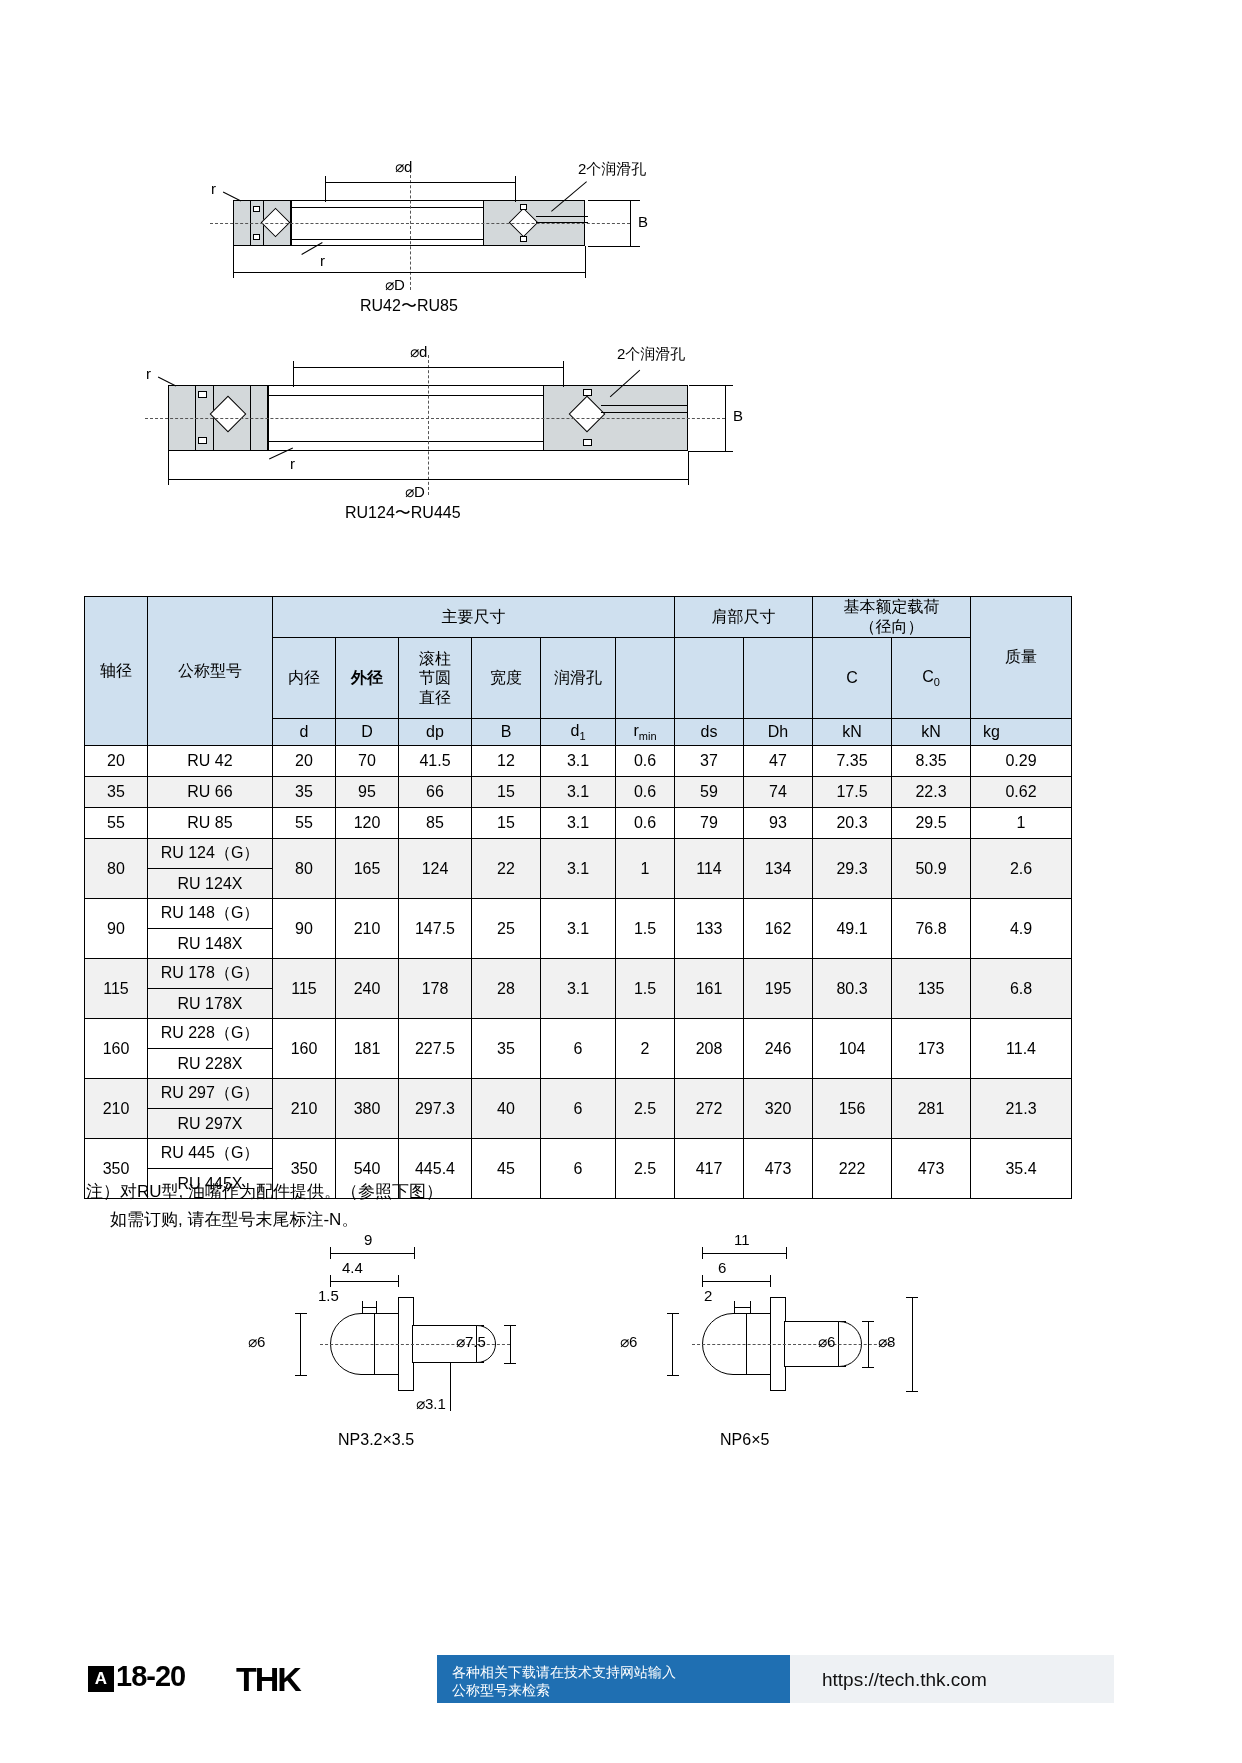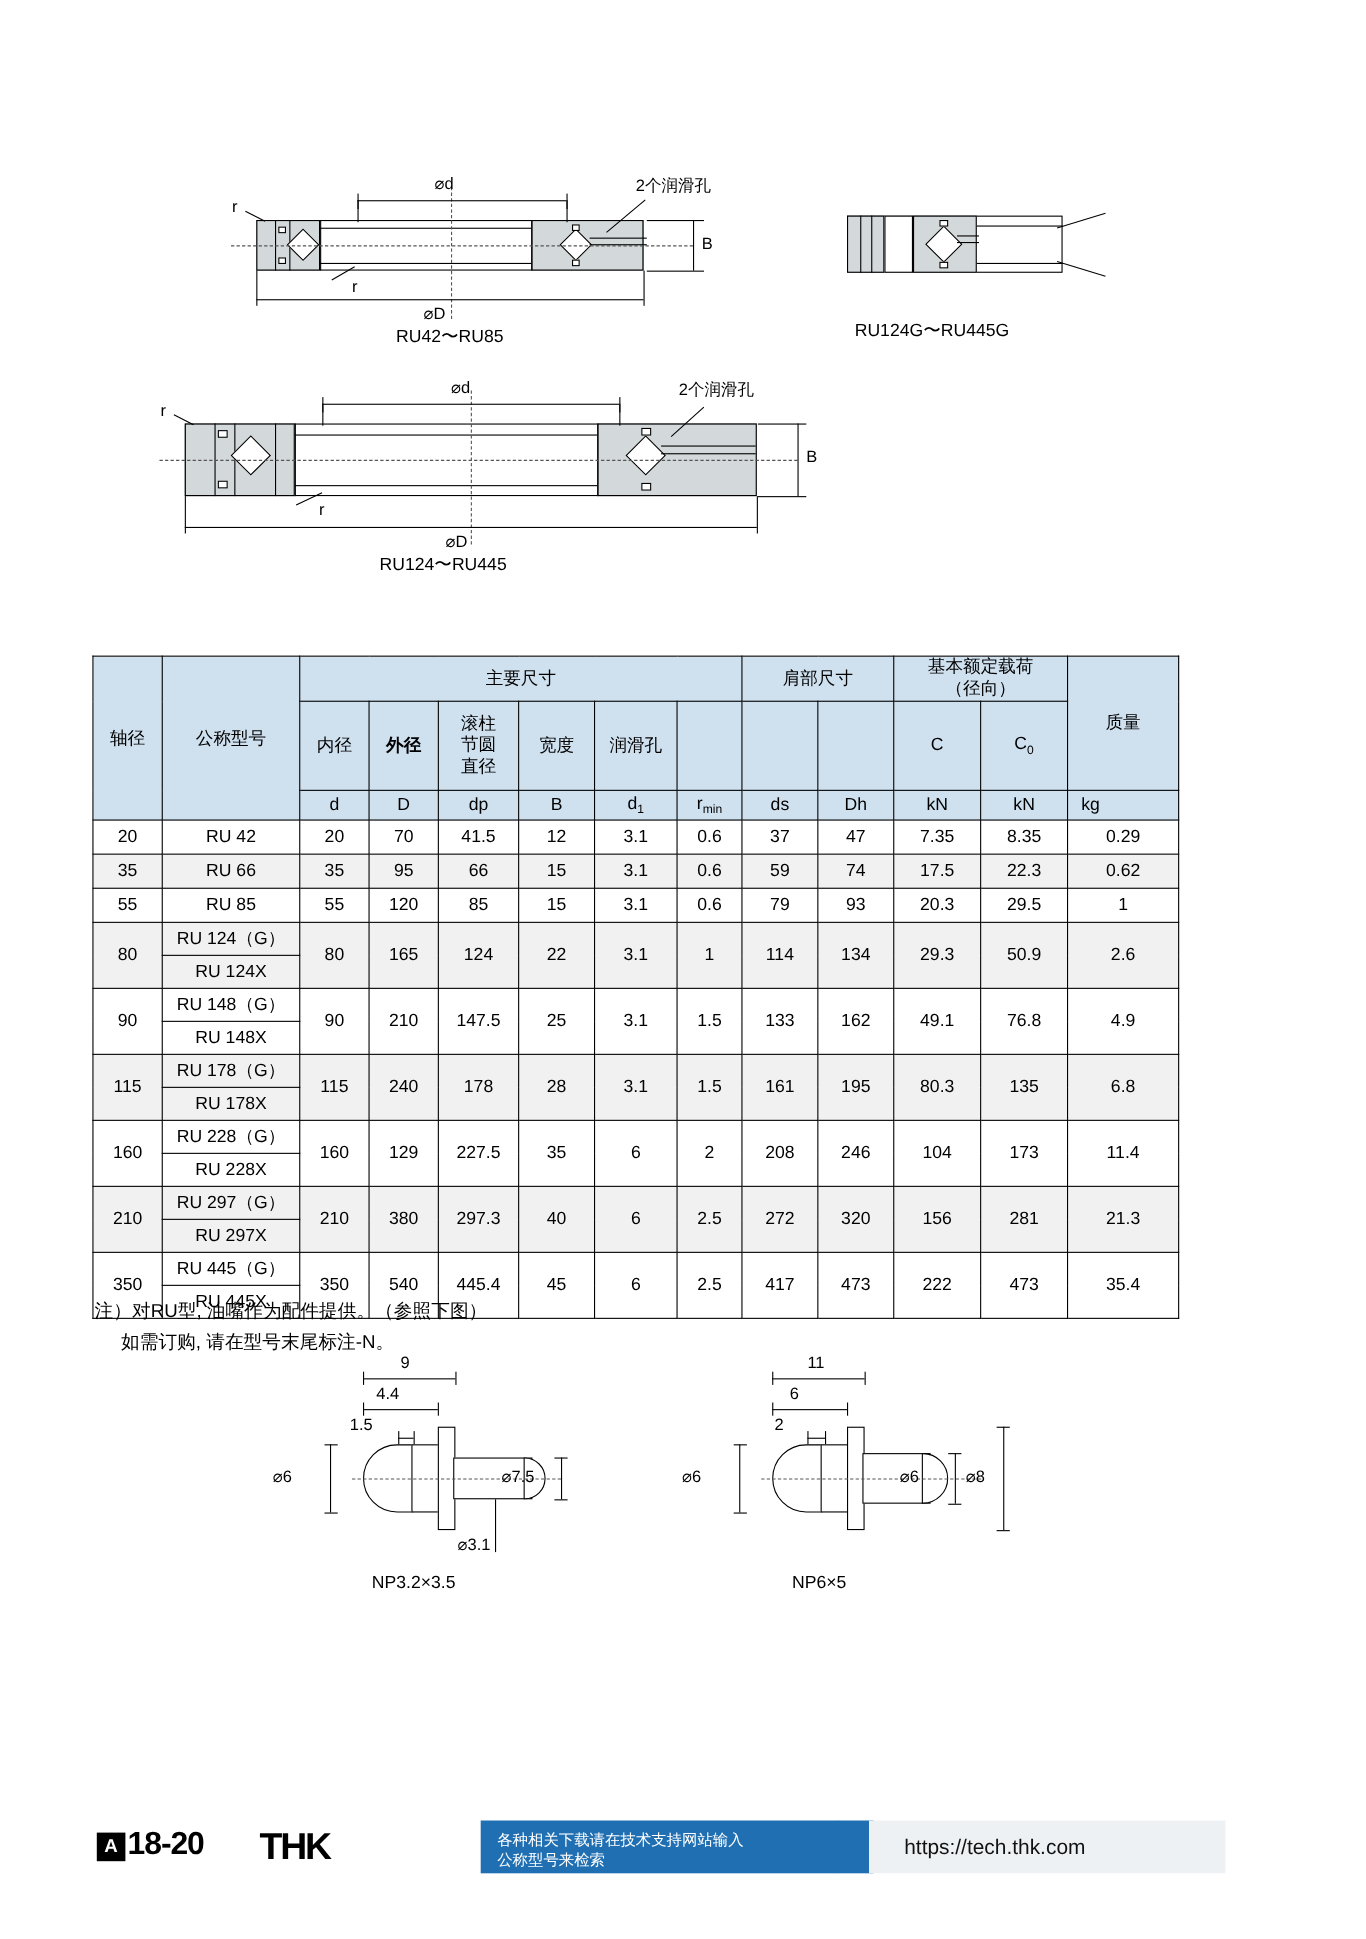--- a/index.html
+++ b/index.html
@@ -100,38 +100,20 @@
     <div class="ln" style="left:-8px;top:36px;width:20px;height:1px;transform:rotate(27deg);"></div>
     <div class="lbl" style="left:90px;top:92px;">r</div>
     <div class="ln" style="left:70px;top:88px;width:24px;height:1px;transform:rotate(-30deg);"></div>
 
     <div class="lbl" style="left:348px;top:0px;">2个润滑孔</div>
     <div class="ln" style="left:316px;top:36px;width:46px;height:1px;transform:rotate(-40deg);"></div>
 
     <div class="cap" style="left:130px;top:136px;">RU42〜RU85</div>
   </div>
 
-  <div class="drawbox" style="left:770px;top:186px;width:230px;height:130px;">
-    <div class="plain" style="left:0px;top:10px;width:196px;height:52px;"></div>
-    <div class="shade" style="left:0px;top:10px;width:34px;height:52px;"></div>
-    <div class="shade" style="left:60px;top:10px;width:58px;height:52px;"></div>
-    <div class="plain" style="left:34px;top:10px;width:26px;height:52px;"></div>
-    <div class="ln vline" style="left:12px;top:10px;height:52px;"></div>
-    <div class="ln vline" style="left:22px;top:10px;height:52px;"></div>
-    <div class="ln hline" style="left:118px;top:19px;width:78px;"></div>
-    <div class="ln hline" style="left:118px;top:53px;width:78px;"></div>
-    <div class="diam" style="left:76px;top:24px;width:24px;height:24px;"></div>
-    <div class="smallsq" style="left:84px;top:14px;width:8px;height:6px;"></div>
-    <div class="smallsq" style="left:84px;top:52px;width:8px;height:6px;"></div>
-    <div class="ln hline" style="left:100px;top:28px;width:20px;"></div>
-    <div class="ln hline" style="left:100px;top:34px;width:20px;"></div>
-    <div class="ln" style="left:190px;top:14px;width:46px;height:1px;transform:rotate(-17deg);"></div>
-    <div class="ln" style="left:190px;top:58px;width:46px;height:1px;transform:rotate(17deg);"></div>
-    <div class="cap" style="left:7px;top:104px;">RU124G〜RU445G</div>
-  </div>
 
   <div class="drawbox" style="left:165px;top:345px;width:560px;height:180px;">
     <div class="plain" style="left:3px;top:40px;width:520px;height:66px;"></div>
     <div class="shade" style="left:3px;top:40px;width:100px;height:66px;"></div>
     <div class="shade" style="left:378px;top:40px;width:145px;height:66px;"></div>
     <div class="ln hline" style="left:103px;top:50px;width:275px;"></div>
     <div class="ln hline" style="left:103px;top:96px;width:275px;"></div>
     <div class="ln vline" style="left:30px;top:40px;height:66px;"></div>
     <div class="ln vline" style="left:48px;top:40px;height:66px;"></div>
     <div class="ln vline" style="left:85px;top:40px;height:66px;"></div>
@@ -319,21 +301,21 @@
           <td rowspan="2">135</td>
           <td rowspan="2">6.8</td>
         </tr>
         <tr class="rowB">
           <td class="modelcell" style="height: 29px;">RU  178X</td>
         </tr>
         <tr class="rowA">
           <td rowspan="2">160</td>
           <td class="modelcell" style="height: 29px;">RU  228（G）</td>
           <td rowspan="2">160</td>
-          <td rowspan="2">129</td>
+          <td rowspan="2">181</td>
           <td rowspan="2">227.5</td>
           <td rowspan="2">35</td>
           <td rowspan="2">6</td>
           <td rowspan="2">2</td>
           <td rowspan="2">208</td>
           <td rowspan="2">246</td>
           <td rowspan="2">104</td>
           <td rowspan="2">173</td>
           <td rowspan="2">11.4</td>
         </tr>

